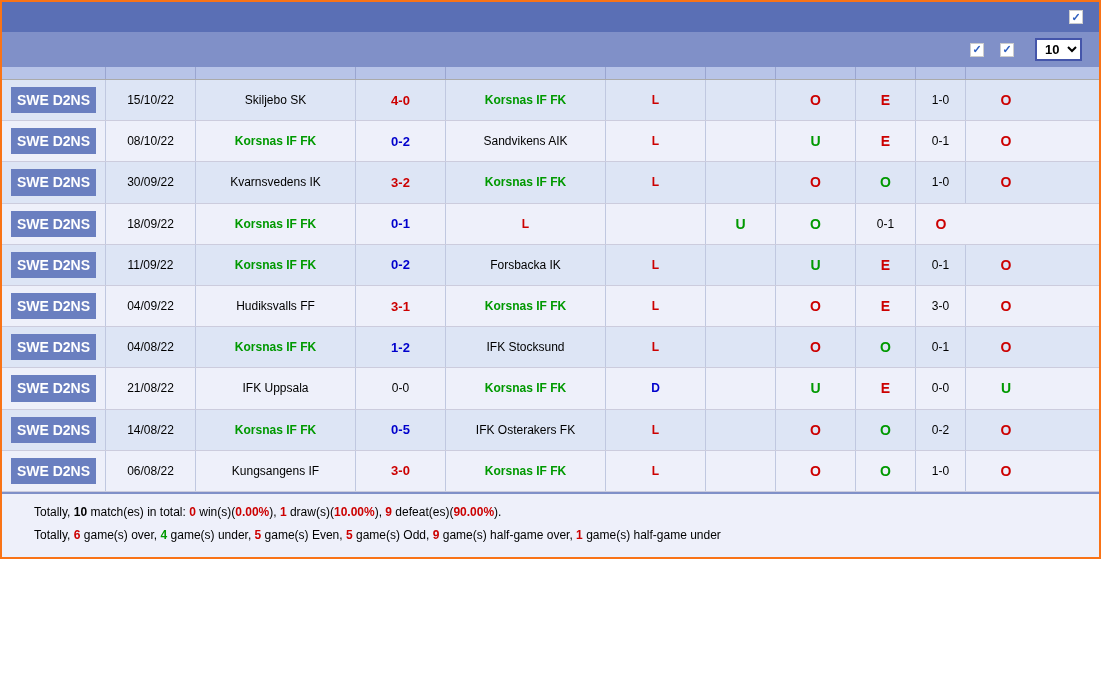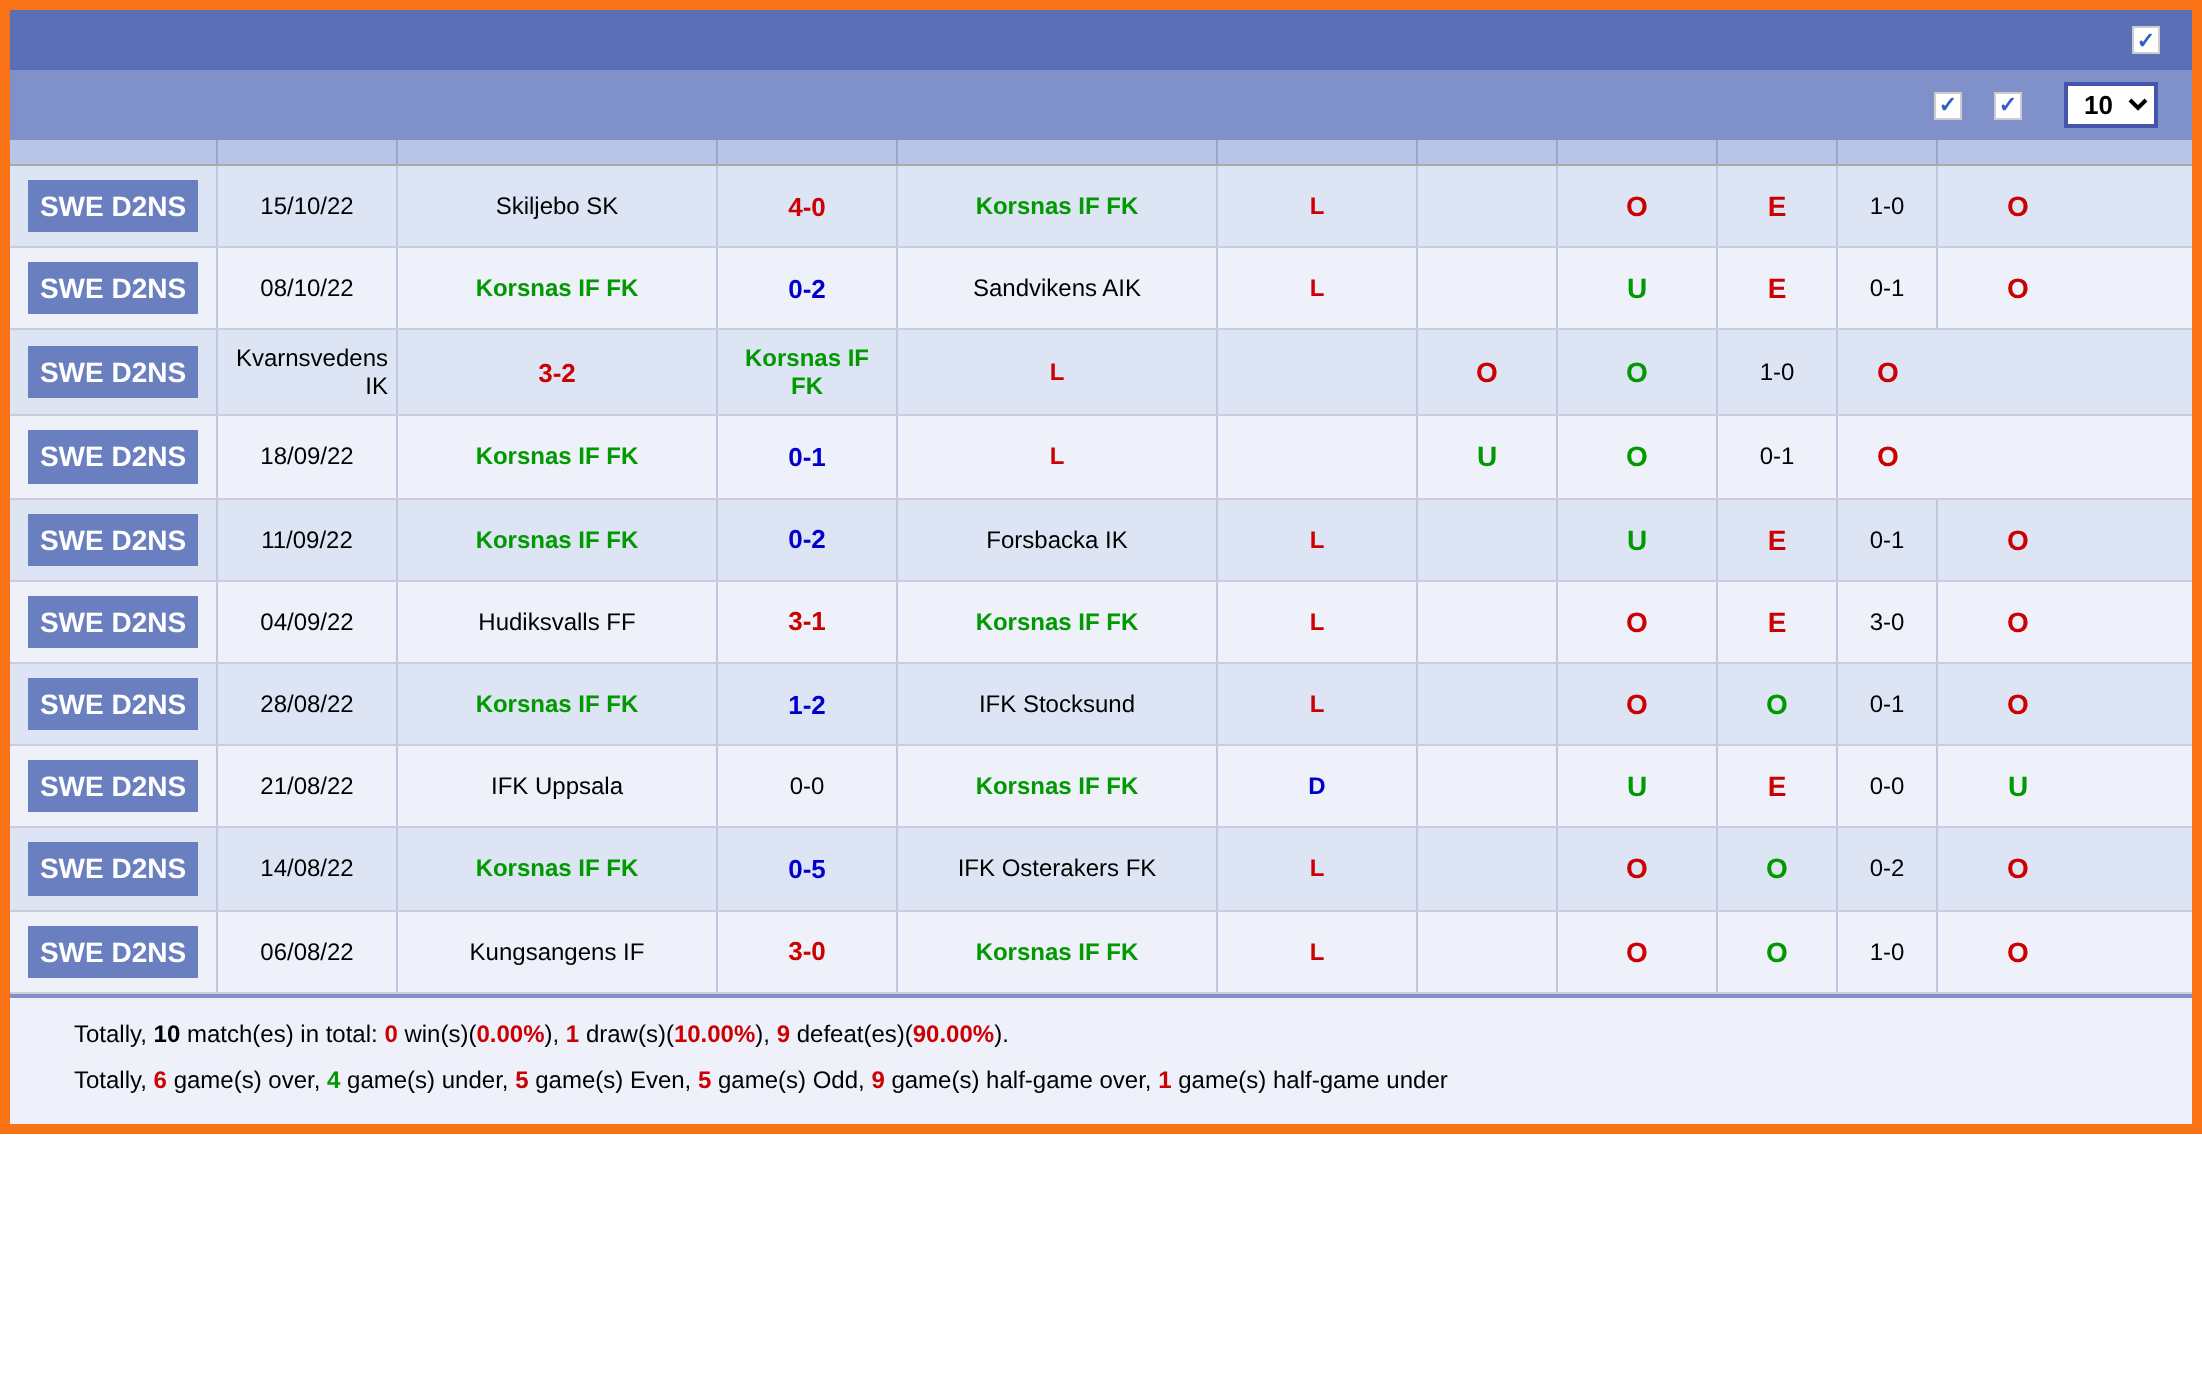--- a/index.html
+++ b/index.html
@@ -1,18 +1,18 @@
 <!DOCTYPE html>
 <html><head>
   <meta charset="utf-8">
   <style>
     * { box-sizing: border-box; margin: 0; padding: 0; }
     body { font-family: Arial, sans-serif; font-size: 13px; background: #fff; width: 1101px; }
     
-    .container { width: 1101px; border: 5px solid #f97316; }
+    .container { width: 1101px; border: 2px solid #f97316; }
     
     
     .header {
       background: #5a6fb5;
       color: #fff;
       padding: 8px 12px;
       display: flex;
       justify-content: space-between;
       align-items: center;
     }
@@ -236,20 +236,21 @@
         <div class="cell">0-1</div>
         <div class="cell">
           <span class="over-o">O</span>
         </div>
       </div>
       <div class="match-row">
         <div class="cell">
           <div class="match-badge">SWE
 D2NS</div>
         </div>
+        <div class="cell">30/09/22</div>
         <div class="cell">
           <span class="team-black">Kvarnsvedens IK</span>
         </div>
         <div class="cell">
           <span class="result-red">3-2</span>
         </div>
         <div class="cell">
           <span class="team-green">Korsnas IF FK</span>
         </div>
         <div class="cell">
@@ -352,21 +353,21 @@
         <div class="cell">3-0</div>
         <div class="cell">
           <span class="over-o">O</span>
         </div>
       </div>
       <div class="match-row">
         <div class="cell">
           <div class="match-badge">SWE
 D2NS</div>
         </div>
-        <div class="cell">28/08/22</div>
+        <div class="cell">04/08/22</div>
         <div class="cell">
           <span class="team-green">Korsnas IF FK</span>
         </div>
         <div class="cell">
           <span class="result-blue">1-2</span>
         </div>
         <div class="cell">
           <span class="team-black">IFK Stocksund</span>
         </div>
         <div class="cell">

